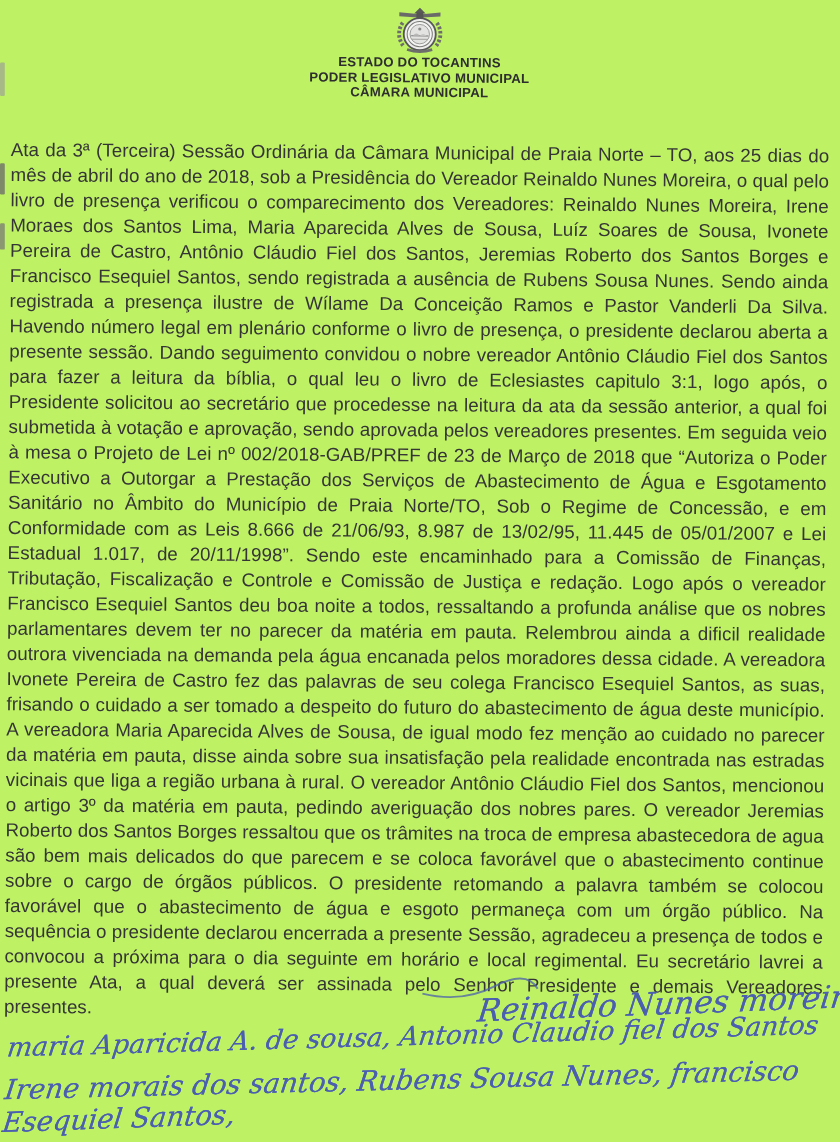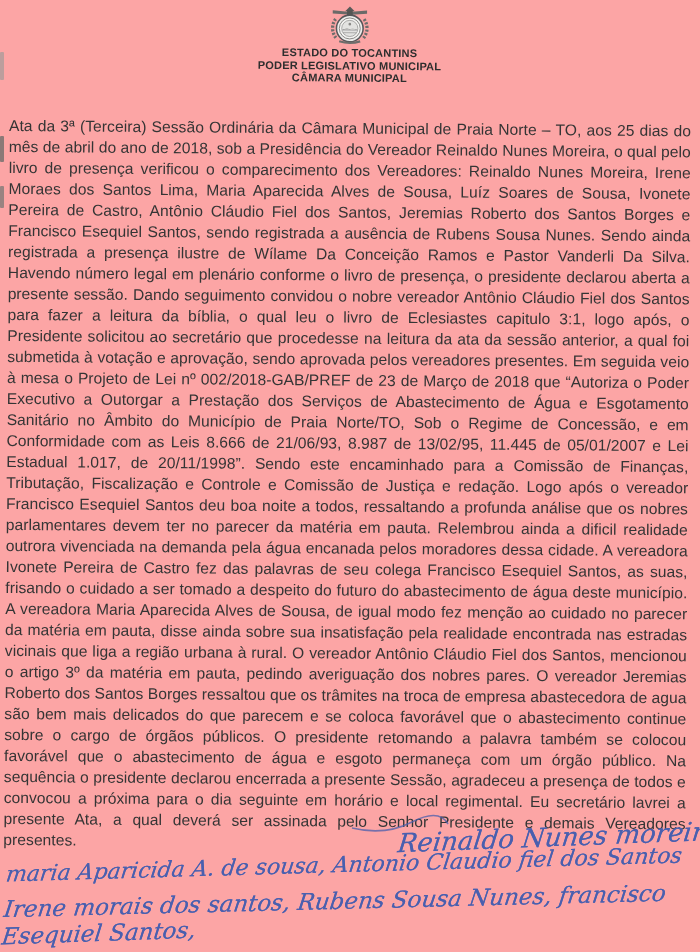--- a/index.html
+++ b/index.html
@@ -1,20 +1,20 @@
 <!DOCTYPE html>
 <html lang="pt"><head>
 <meta charset="utf-8">
 <style>
   html, body { margin: 0; padding: 0; background: #ffffff; }
   .page {
     position: relative;
     width: 700px;
     height: 952px;
-    background: #fca5a5;
+    background: #bef264;
     overflow: hidden;
     font-family: "Liberation Sans", sans-serif;
     color: #333333;
   }
   .tilt {
     position: absolute;
     left: 0; top: 0; right: 0;
     transform: rotate(0.45deg);
     transform-origin: 20px 0;
   }

